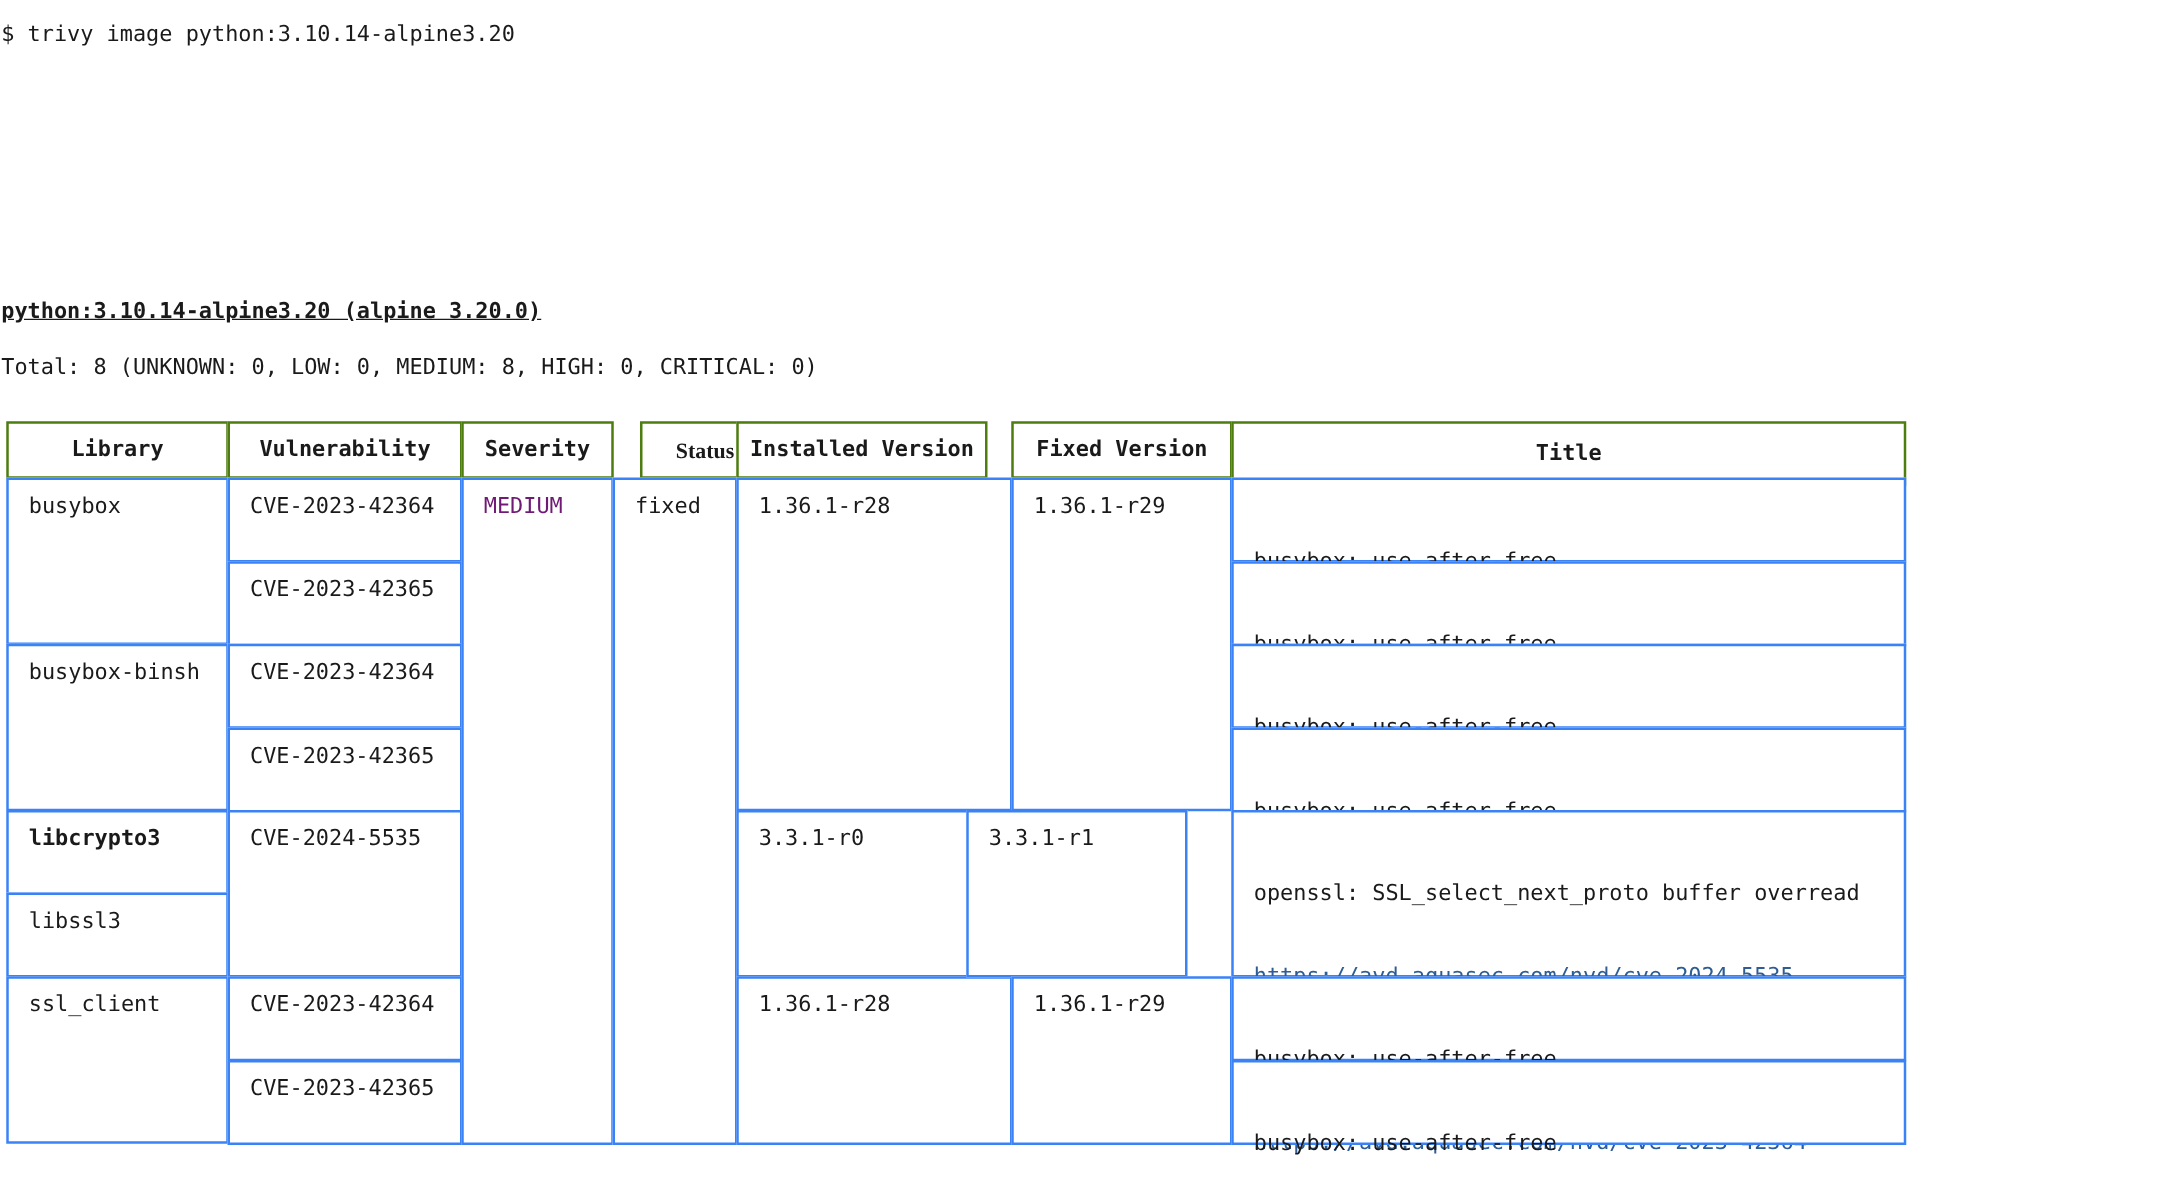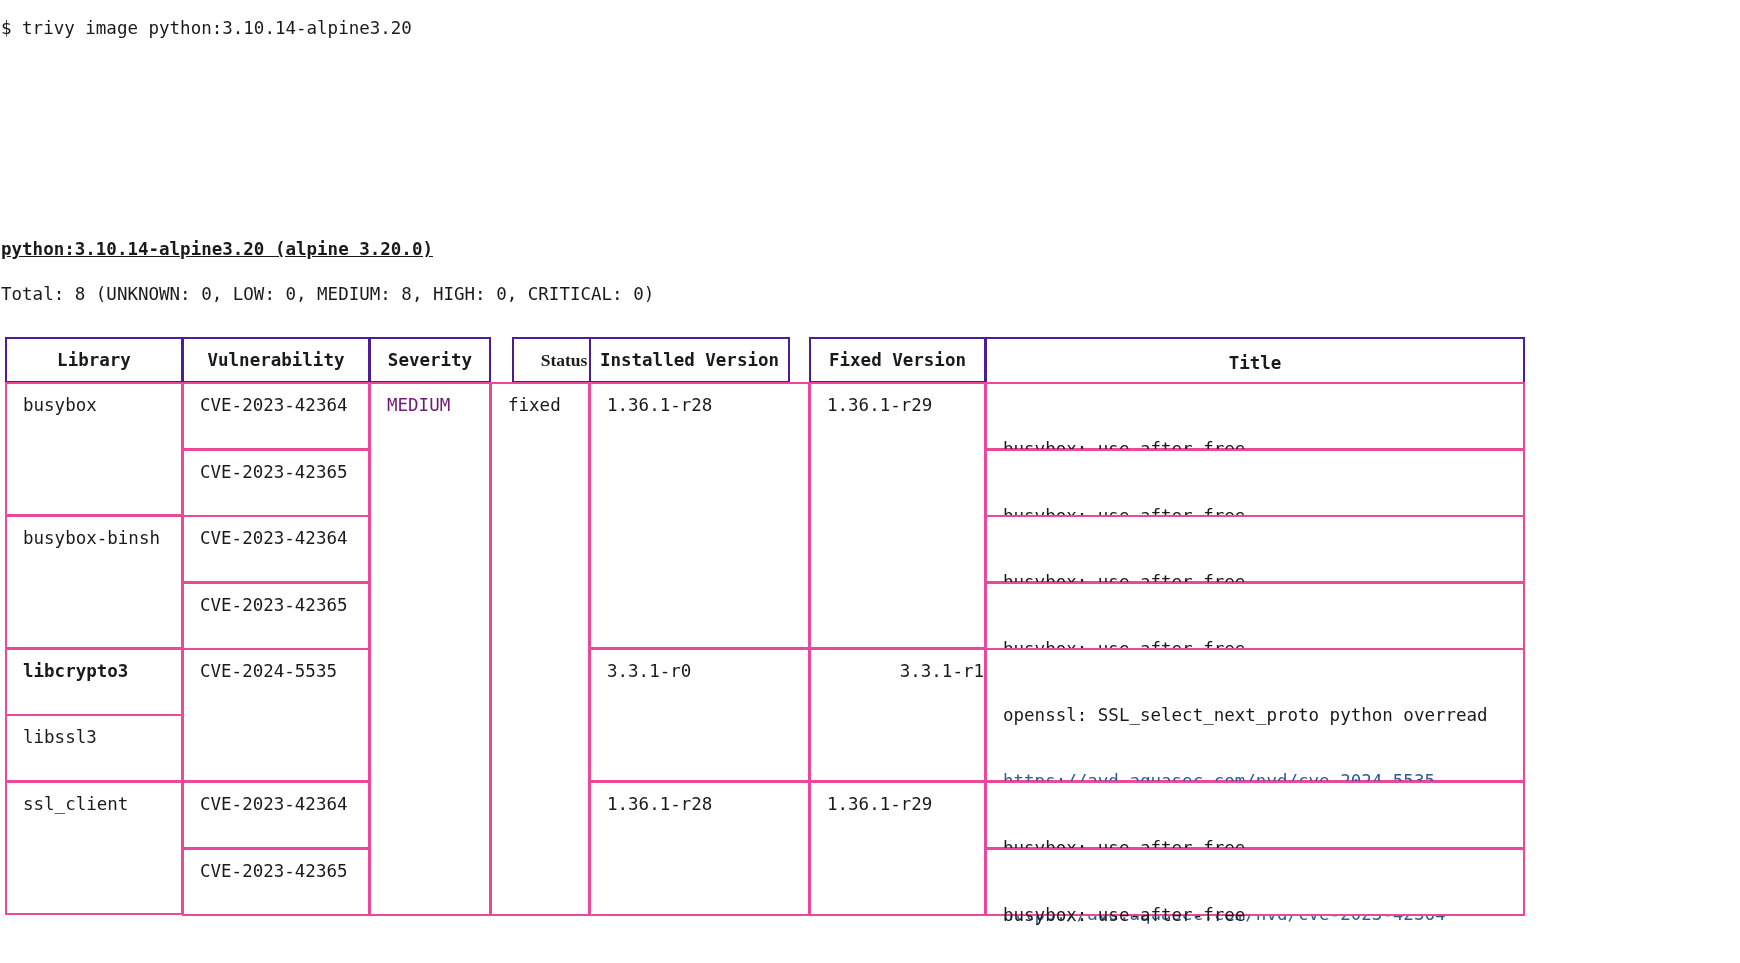--- a/index.html
+++ b/index.html
@@ -42,32 +42,32 @@
     }
     .total {
       position: absolute;
       left: 1px;
       top: 283px;
       line-height: 22px;
     }
     .cell {
       position: absolute;
       box-sizing: border-box;
-      border: 2px solid #ec4899;
+      border: 2px solid #3b82f6;
       margin-left: -1px;
       margin-top: -1px;
       padding: 10px 0 0 16px;
       line-height: 22px;
       white-space: pre;
       background: #fff;
     }
     .hcell {
       position: absolute;
       box-sizing: border-box;
-      border: 2px solid #4c1d95;
+      border: 2px solid #4d7c0f;
       margin-left: -1px;
       margin-top: -1px;
       font-weight: bold;
       display: flex;
       align-items: center;
       justify-content: center;
       line-height: 22px;
       background: #fff;
     }
     .sev { color: #701a75; }
@@ -151,41 +151,41 @@
 
     <div class="cell sev" style="left:370px;top:383px;width:122px;height:534px;">MEDIUM</div>
 
     <div class="cell" style="left:491px;top:383px;width:100px;height:534px;">fixed</div>
 
     <div class="cell" style="left:590px;top:383px;width:221px;height:267px;">1.36.1-r28</div>
     <div class="cell" style="left:590px;top:649px;width:221px;height:134px;">3.3.1-r0</div>
     <div class="cell" style="left:590px;top:782px;width:221px;height:135px;">1.36.1-r28</div>
 
     <div class="cell" style="left:810px;top:383px;width:177px;height:267px;">1.36.1-r29</div>
-    <div class="cell" style="left:810px;top:649px;width:177px;height:134px;text-align:right;">3.3.1-r1</div>
+    <div class="cell" style="left:774px;top:649px;width:177px;height:134px;">3.3.1-r1</div>
     <div class="cell" style="left:810px;top:782px;width:177px;height:135px;">1.36.1-r29</div>
 
     <div class="cell" style="left:986px;top:383px;width:540px;height:68px;">
       <span class="title-text">busybox: use-after-free</span>
       <span class="link">https://avd.aquasec.com/nvd/cve-2023-42364</span>
     </div>
     <div class="cell" style="left:986px;top:450px;width:540px;height:68px;">
       <span class="title-text">busybox: use-after-free</span>
       <span class="link">https://avd.aquasec.com/nvd/cve-2023-42365</span>
     </div>
     <div class="cell" style="left:986px;top:516px;width:540px;height:68px;">
       <span class="title-text">busybox: use-after-free</span>
       <span class="link">https://avd.aquasec.com/nvd/cve-2023-42364</span>
     </div>
     <div class="cell" style="left:986px;top:583px;width:540px;height:68px;">
       <span class="title-text">busybox: use-after-free</span>
       <span class="link">https://avd.aquasec.com/nvd/cve-2023-42365</span>
     </div>
     <div class="cell" style="left:986px;top:649px;width:540px;height:134px;">
-      <span class="title-text">openssl: SSL_select_next_proto python overread</span>
+      <span class="title-text">openssl: SSL_select_next_proto buffer overread</span>
       <span class="link">https://avd.aquasec.com/nvd/cve-2024-5535</span>
     </div>
     <div class="cell" style="left:986px;top:782px;width:540px;height:68px;">
       <span class="title-text">busybox: use-after-free</span>
       <span class="link">https://avd.aquasec.com/nvd/cve-2023-42364</span>
     </div>
     <div class="cell" style="left:986px;top:849px;width:540px;height:68px;">
       <span class="title-text">busybox: use-after-free</span>
       
     </div>

